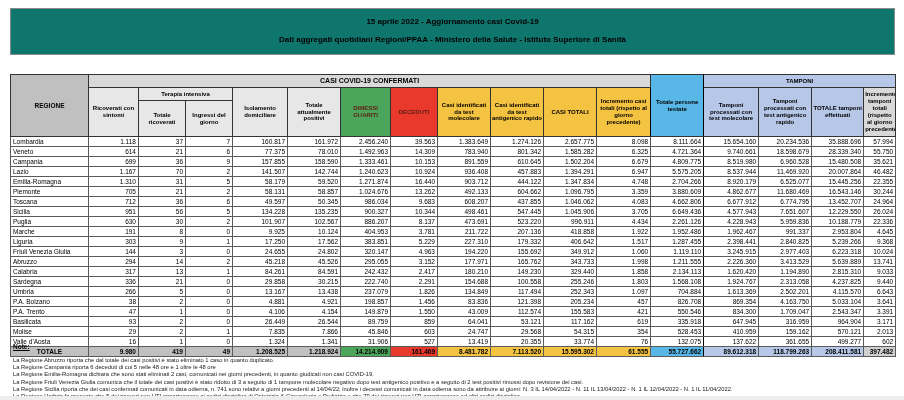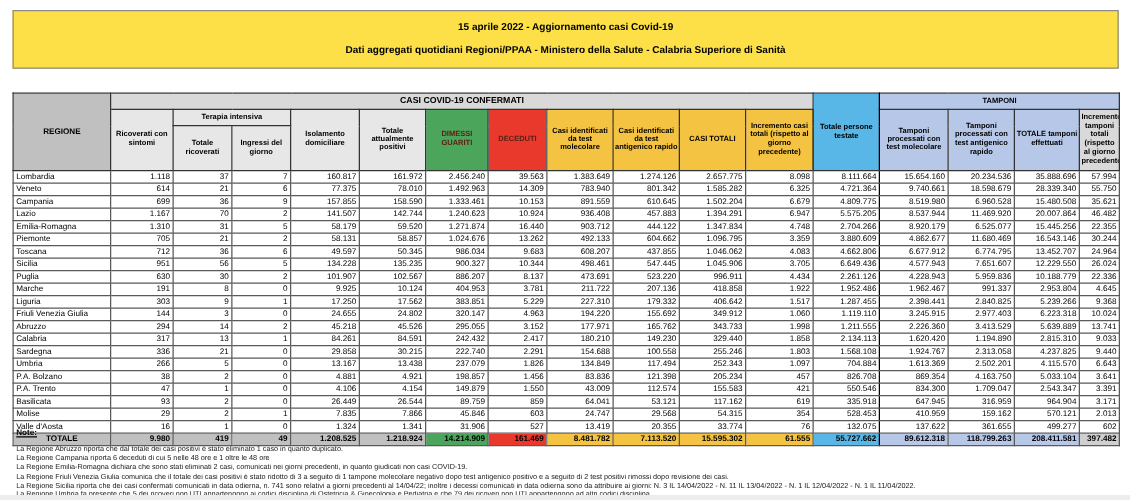--- a/index.html
+++ b/index.html
@@ -3,21 +3,21 @@
 <meta charset="utf-8">
 <style>
   html,body{margin:0;padding:0;background:#fff;}
   .page{
     width:904px;height:400px;background:#ffffff;position:relative;overflow:hidden;
     font-family:"Liberation Sans","DejaVu Sans",sans-serif;color:#000;
   }
   
   .title-box{
     position:absolute;left:10px;top:8px;width:883px;height:45px;
-    border:1px solid #8a8a8a;background:#fde047;text-align:center;
+    border:1px solid #8a8a8a;background:#0f766e;text-align:center;
   }
   .title-box .l1{margin-top:8px;font-size:8px;font-weight:600;}
   .title-box .l2{margin-top:9px;font-size:8px;font-weight:600;}
 
   
   .tbl-wrap{position:absolute;left:10px;top:74px;width:885px;}
   table{border-collapse:collapse;table-layout:fixed;width:885px;border:1.5px solid #000;}
   th,td{border:1px solid #5a5a5a;overflow:hidden;white-space:nowrap;}
   thead th{
     border:1px solid #333;font-weight:bold;text-align:center;vertical-align:middle;
@@ -58,21 +58,21 @@
 
   .bottom-strip{position:absolute;left:0;bottom:0;width:904px;height:4px;background:#ededed;}
 </style>
 </head>
 <body>
 
 <div class="page">
 
   <div class="title-box">
     <div class="l1">15 aprile 2022 - Aggiornamento casi Covid-19</div>
-    <div class="l2">Dati aggregati quotidiani Regioni/PPAA - Ministero della Salute - Calabria Superiore di Sanità</div>
+    <div class="l2">Dati aggregati quotidiani Regioni/PPAA - Ministero della Salute - Istituto Superiore di Sanità</div>
   </div>
 
   <div class="tbl-wrap">
     <table>
       <colgroup>
         <col style="width:78px">
           <col style="width:50px">
           <col style="width:47px">
           <col style="width:47px">
         <col style="width:55px">

